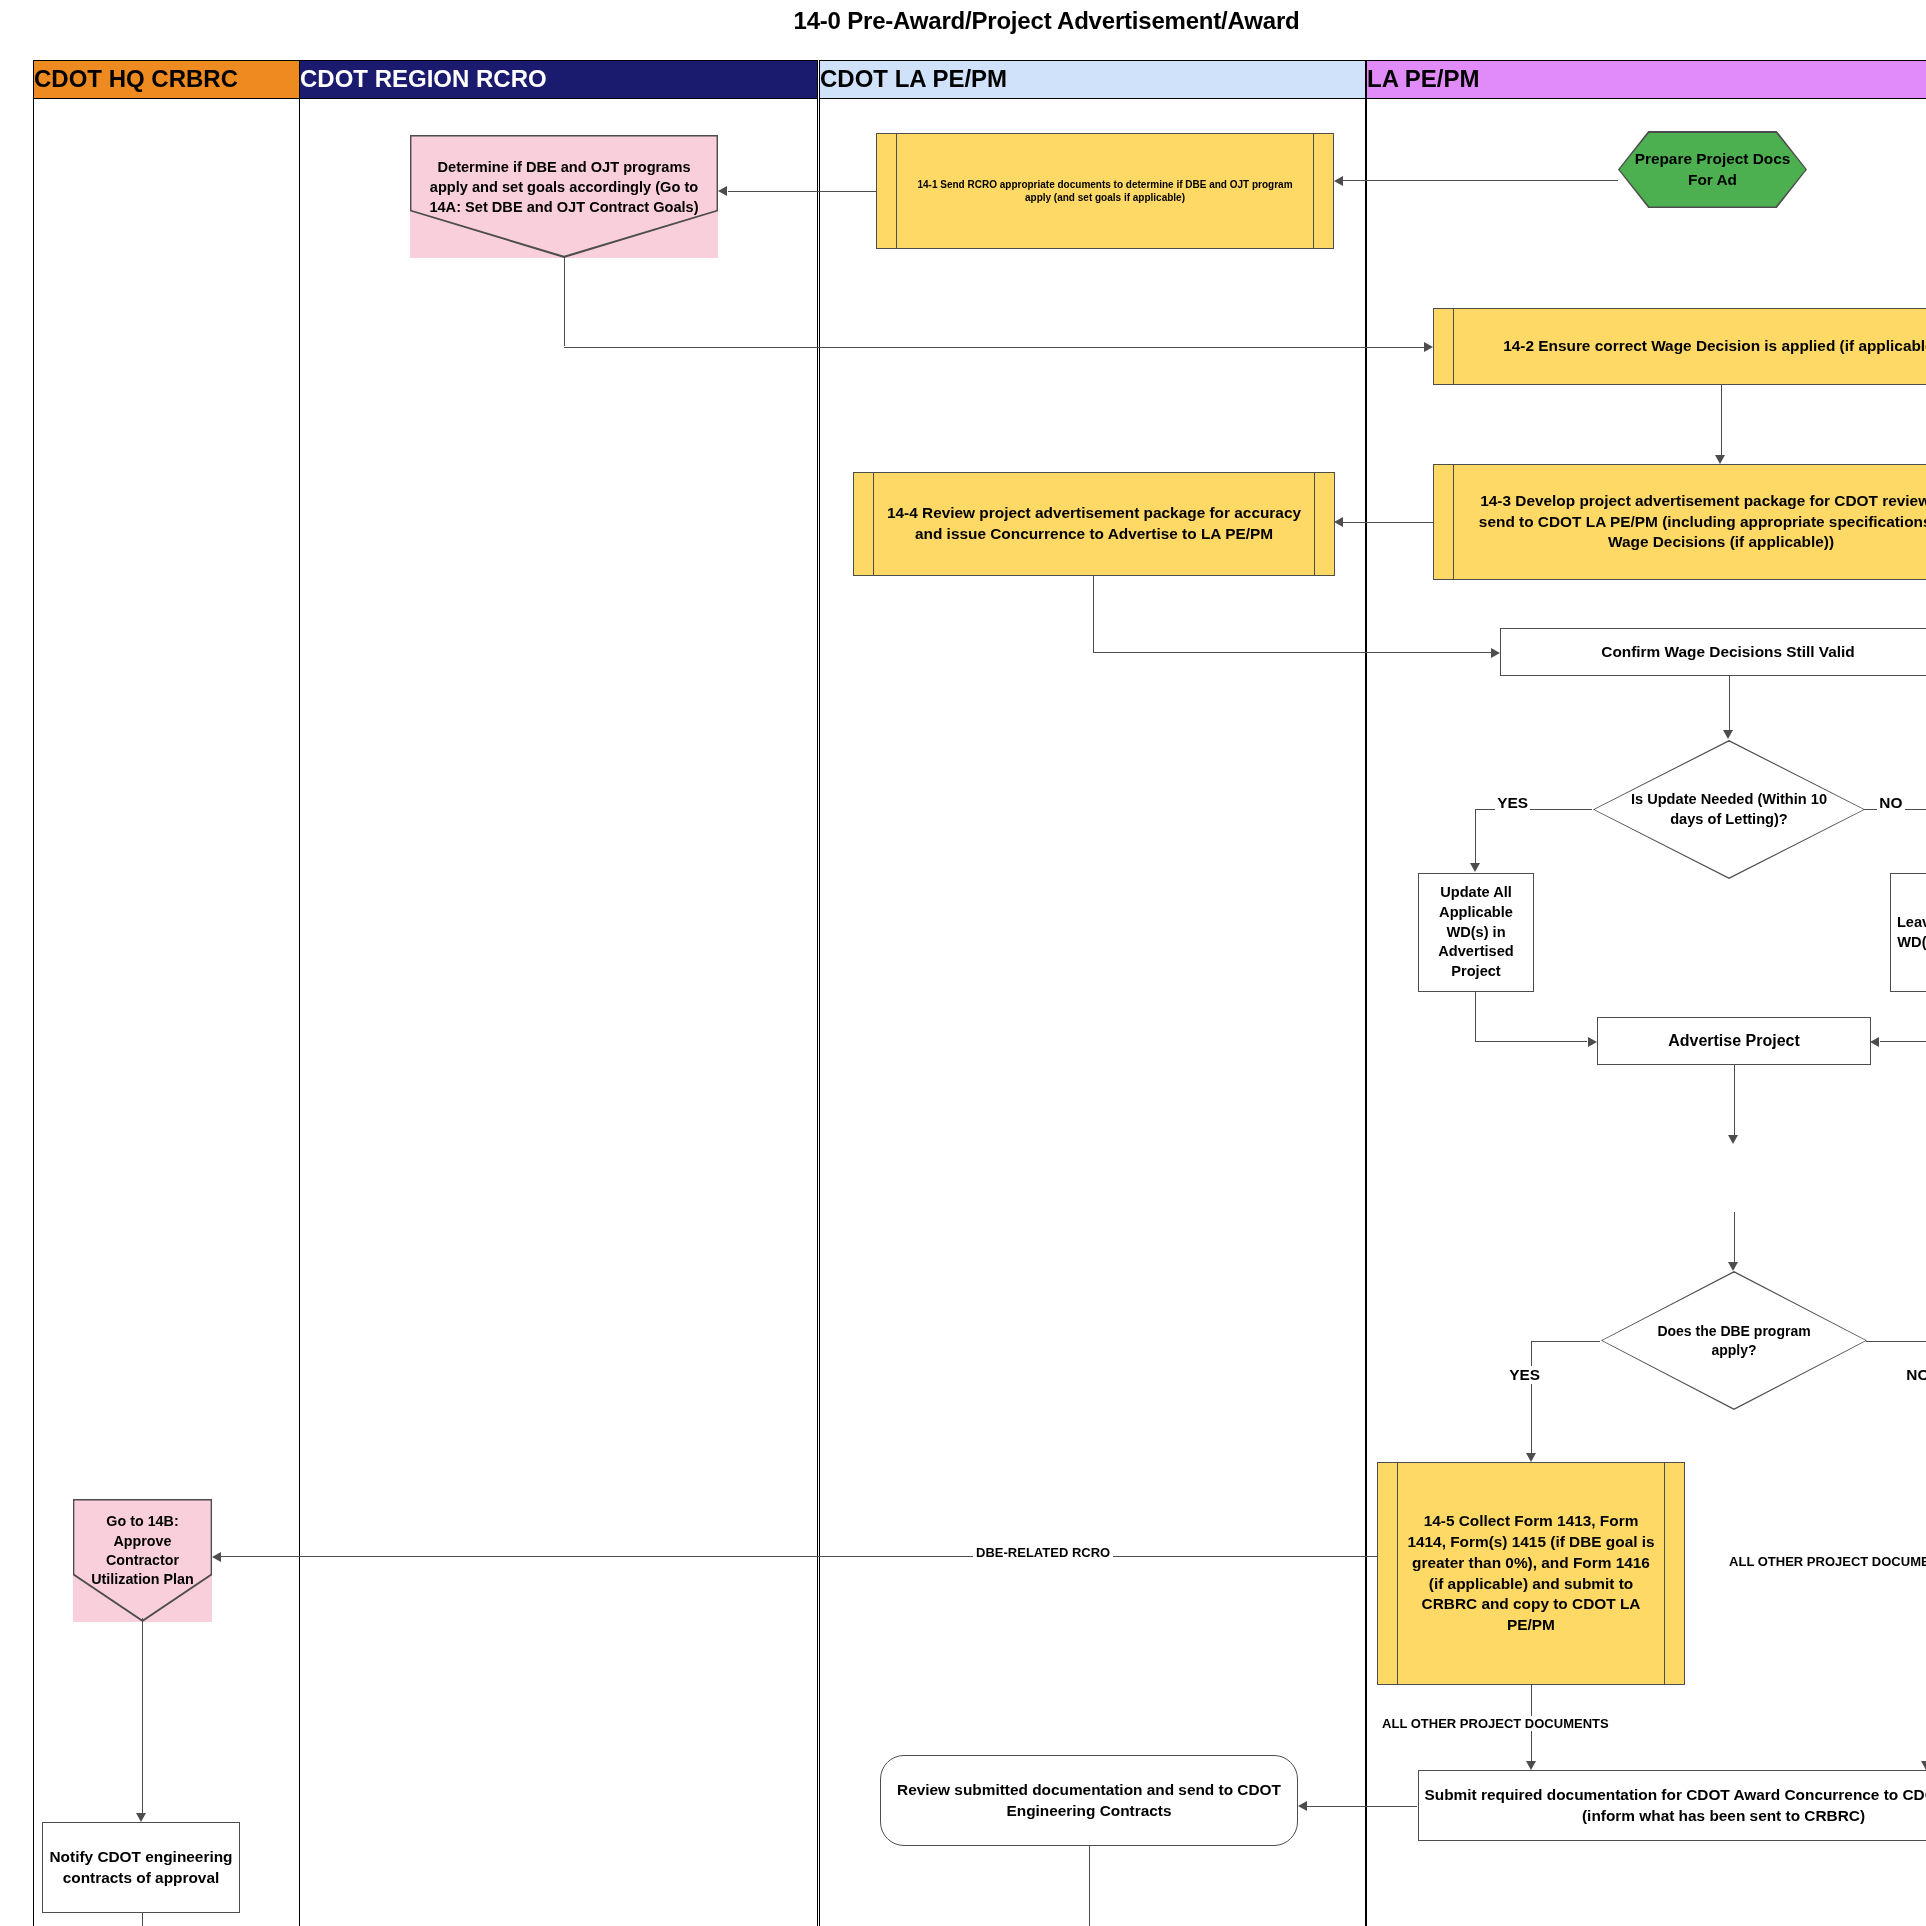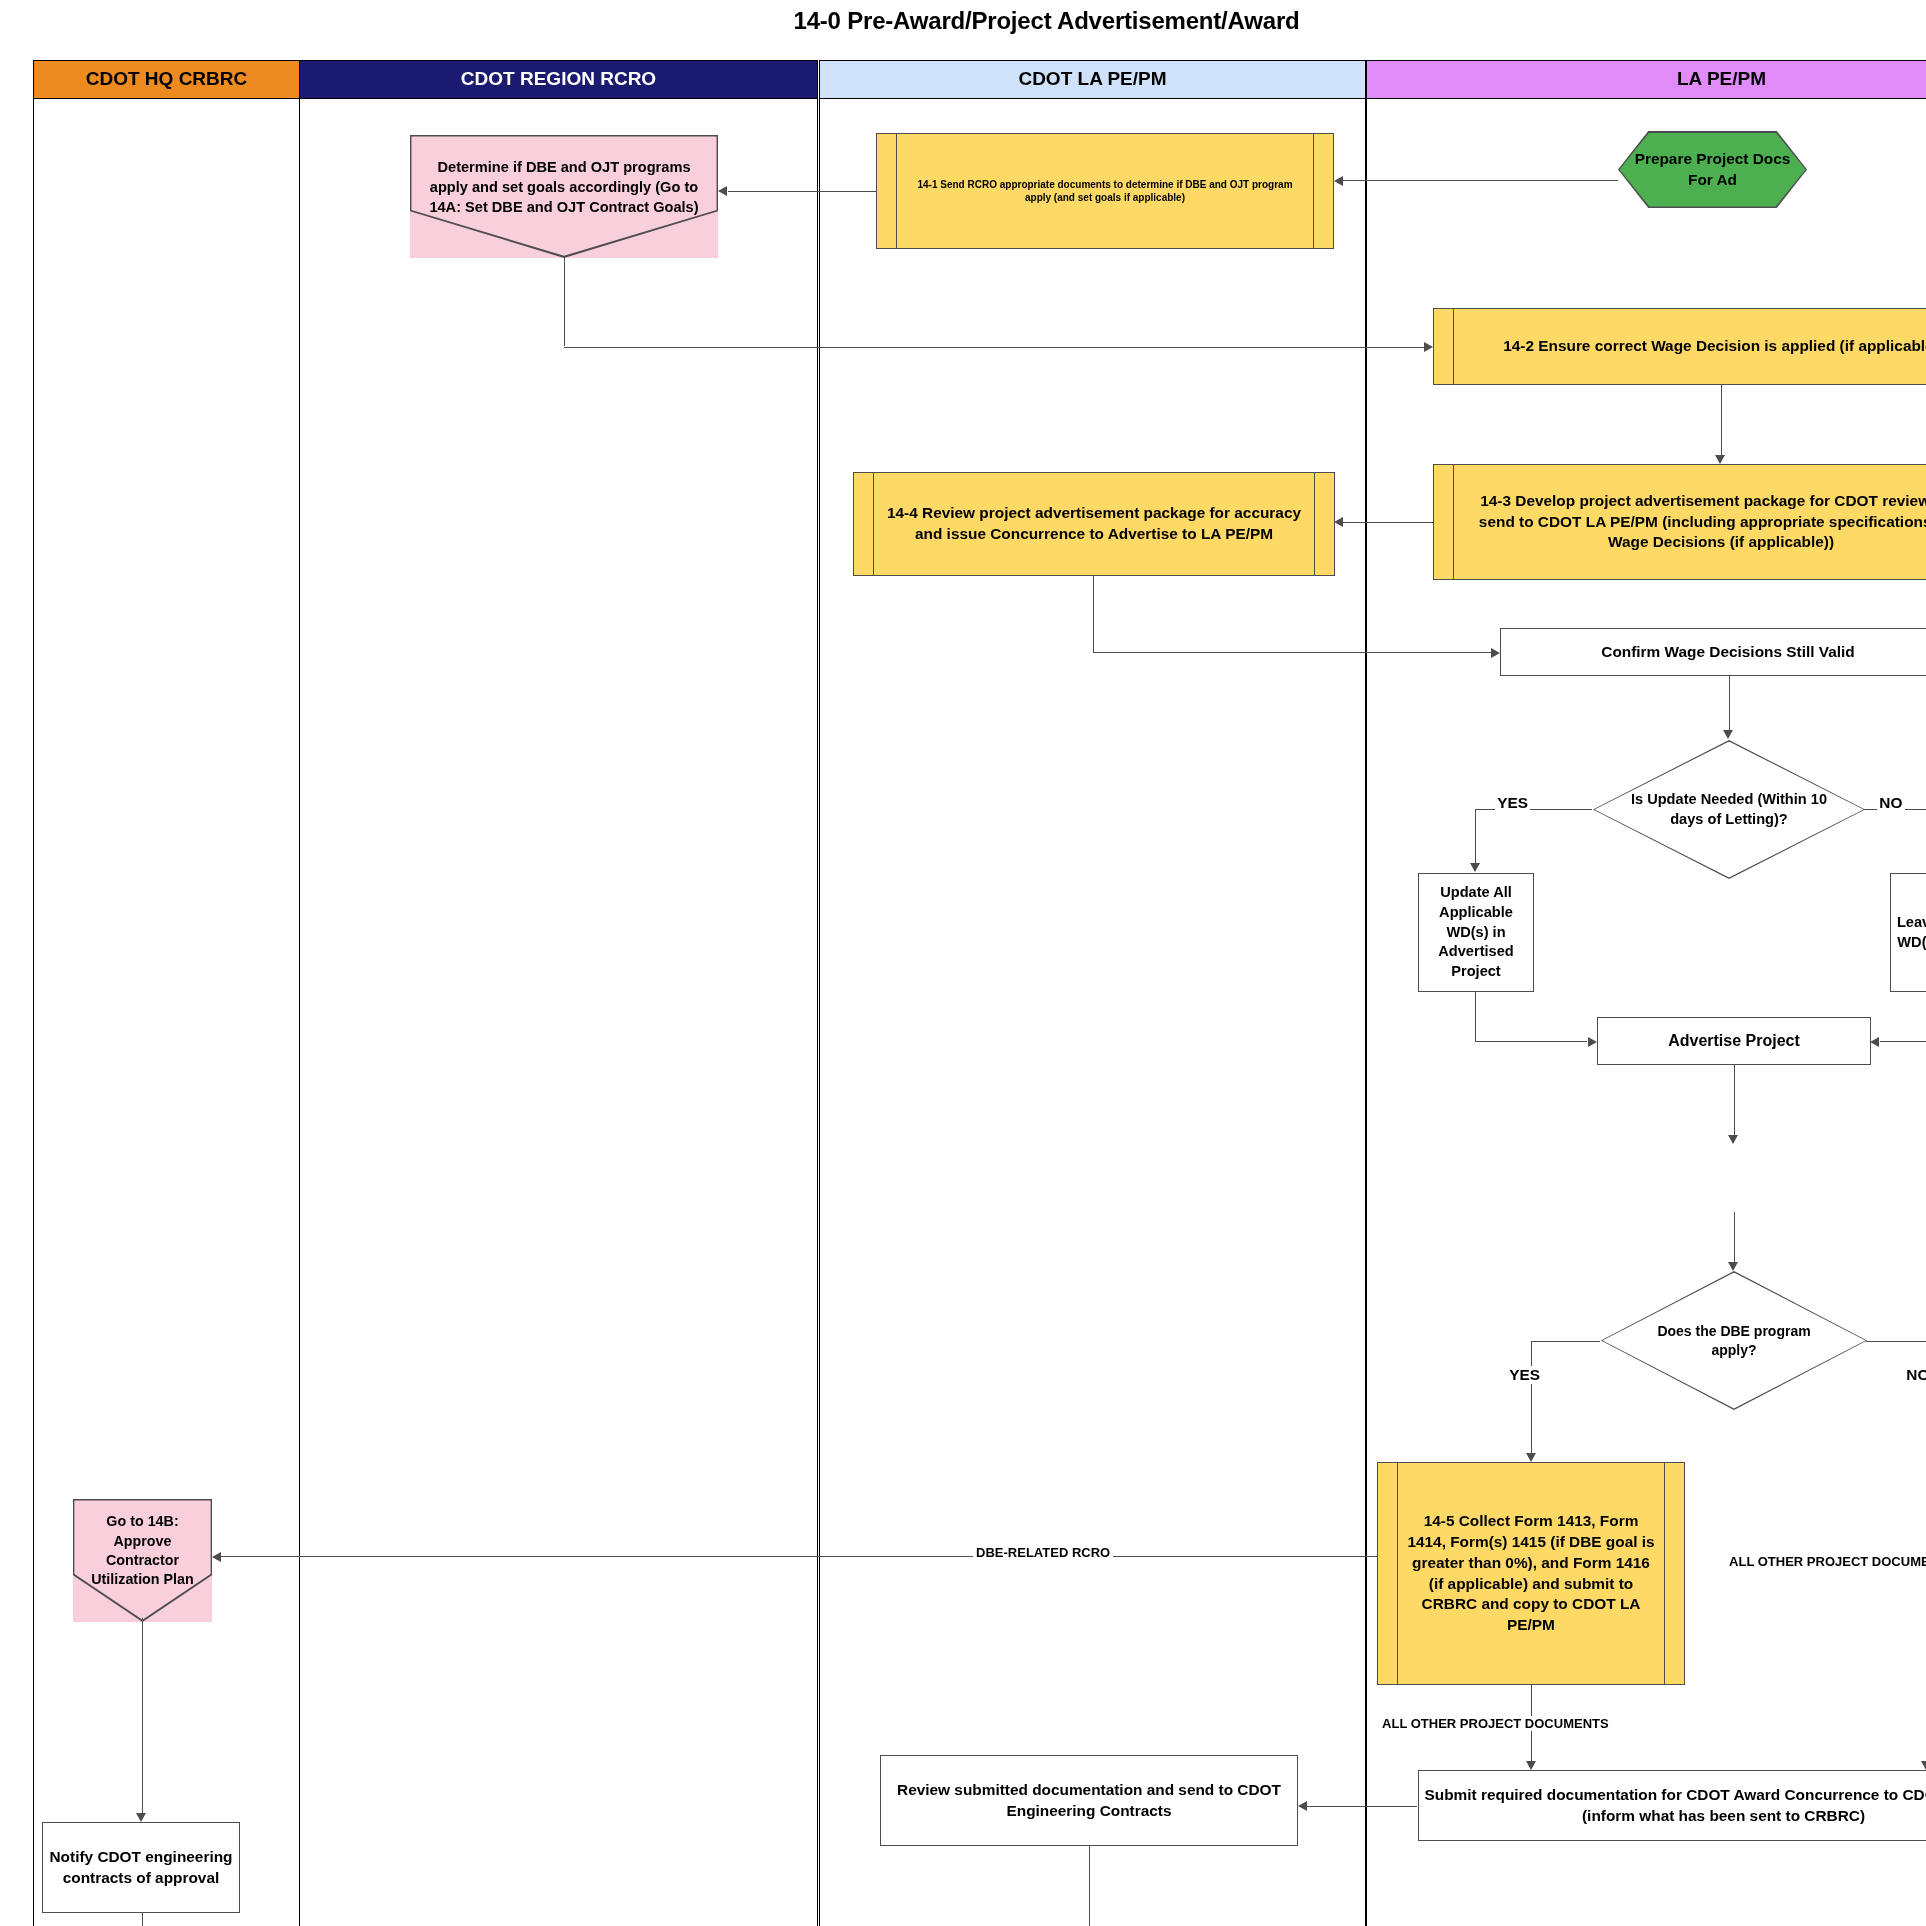--- a/index.html
+++ b/index.html
@@ -8,22 +8,22 @@
 
   
   #chart-title{
     position:absolute;left:0;top:7px;width:2093px;text-align:center;
     font-size:24px;font-weight:bold;color:#000;letter-spacing:-0.2px;
   }
 
   
   .lane-header{
     position:absolute;box-sizing:border-box;border:1.9px solid #000;
-    display:flex;align-items:center;justify-content:center;
-    font-size:19px;font-weight:bold;text-align:center;line-height:1.1;
+    display:flex;align-items:center;
+    font-size:24px;font-weight:bold;text-align:center;line-height:1.1;
   }
   .lane-body{
     position:absolute;box-sizing:border-box;border:1.5px solid #000;
     border-top:none;background:transparent;
   }
 
   
   .node{
     position:absolute;box-sizing:border-box;
     display:flex;align-items:center;justify-content:center;text-align:center;
@@ -195,21 +195,21 @@
   </div>
 
   <div class="node proc" style="left:42px;top:1822px;width:198px;height:91px;font-size:15.4px;">
     <span>Notify CDOT engineering contracts of approval</span>
   </div>
 
   <div class="node proc" style="left:1418px;top:1770px;width:611px;height:71px;font-size:15.4px;">
     <span>Submit required documentation for CDOT Award Concurrence to CDOT LA PE/PM (inform what has been sent to CRBRC)</span>
   </div>
 
-  <div class="node proc" style="left:880px;top:1755px;width:418px;height:91px;font-size:15.4px;">
+  <div class="node proc" style="left:880px;top:1755px;width:418px;height:91px;font-size:15.4px;border-radius:24px;">
     <span>Review submitted documentation and send to CDOT Engineering Contracts</span>
   </div>
 
   <div class="hline" style="left:1343px;top:180px;width:275px;"></div>
   <div class="arrow left" style="left:1334px;top:176px;"></div>
 
   <div class="hline" style="left:728px;top:191px;width:148px;"></div>
   <div class="arrow left" style="left:718px;top:186px;"></div>
 
   <div class="vline" style="left:564px;top:257px;height:89px;"></div>

